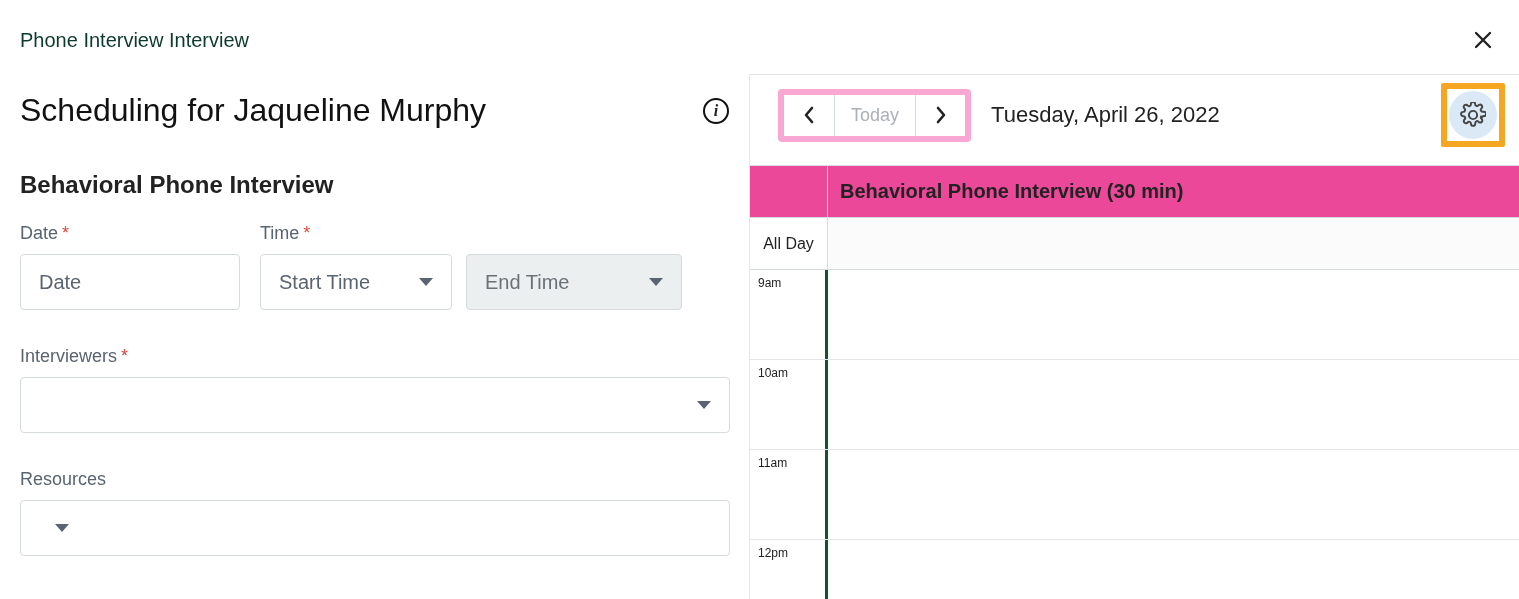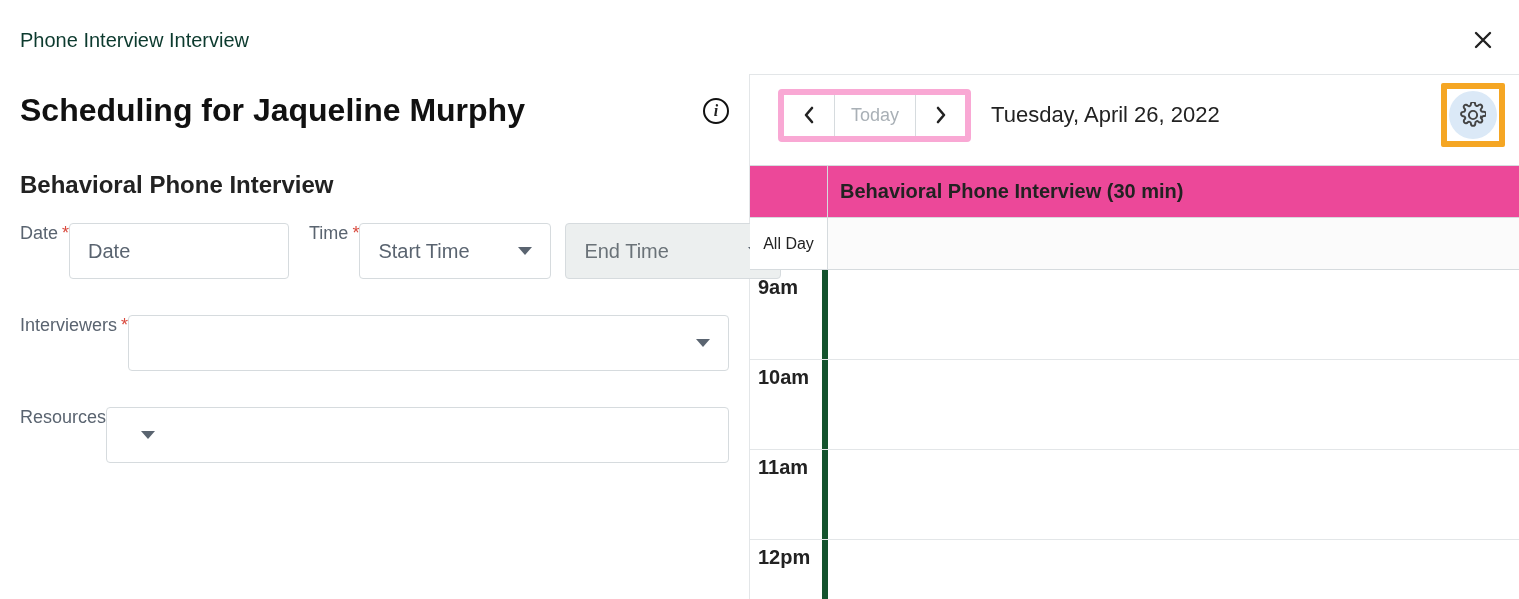--- a/index.html
+++ b/index.html
@@ -50,21 +50,21 @@
 
   
   .page-title-row {
     display: flex;
     align-items: center;
     justify-content: space-between;
     margin-bottom: 42px;
   }
   .page-title {
     font-size: 32px;
-    font-weight: 700;
+    font-weight: 400;
     color: #111;
   }
   .info-icon {
     width: 26px; height: 26px;
     border: 2px solid #111;
     border-radius: 50%;
     display: flex; align-items: center; justify-content: center;
     font-style: italic;
     font-family: Georgia, serif;
     font-weight: 600;
@@ -72,21 +72,21 @@
     cursor: pointer;
   }
 
   .section-title {
     font-size: 24px;
     font-weight: 700;
     margin-bottom: 24px;
   }
 
   .row { display: flex; gap: 20px; margin-bottom: 36px; }
-  .field { display: flex; flex-direction: row; }
+  .field { display: flex; flex-direction: column; }
   .label {
     font-size: 18px;
     color: #5a6470;
     margin-bottom: 10px;
   }
   .req { color: #d94a3e; margin-left: 4px; font-size: 18px; }
 
   .input, .select {
     height: 56px;
     border: 1px solid #d6dbde;
@@ -197,24 +197,24 @@
     flex: 1;
     overflow: hidden;
   }
   .hour-row {
     display: flex;
     height: 90px;
     border-bottom: 1px solid #e3e6e8;
   }
   .hour-label {
     width: 78px;
-    border-right: 6px solid #14532d;
+    border-right: 3px solid #14532d;
     padding: 6px 8px 0 8px;
-    font-size: 20px;
-    font-weight: 700;
+    font-size: 12px;
+    font-weight: 400;
   }
   .hour-cell { flex: 1; }
 
   svg { display: block; }
 </style>
 </head>
 <body>
 
 <div class="topbar">
   <div class="breadcrumb">Phone Interview Interview</div>

